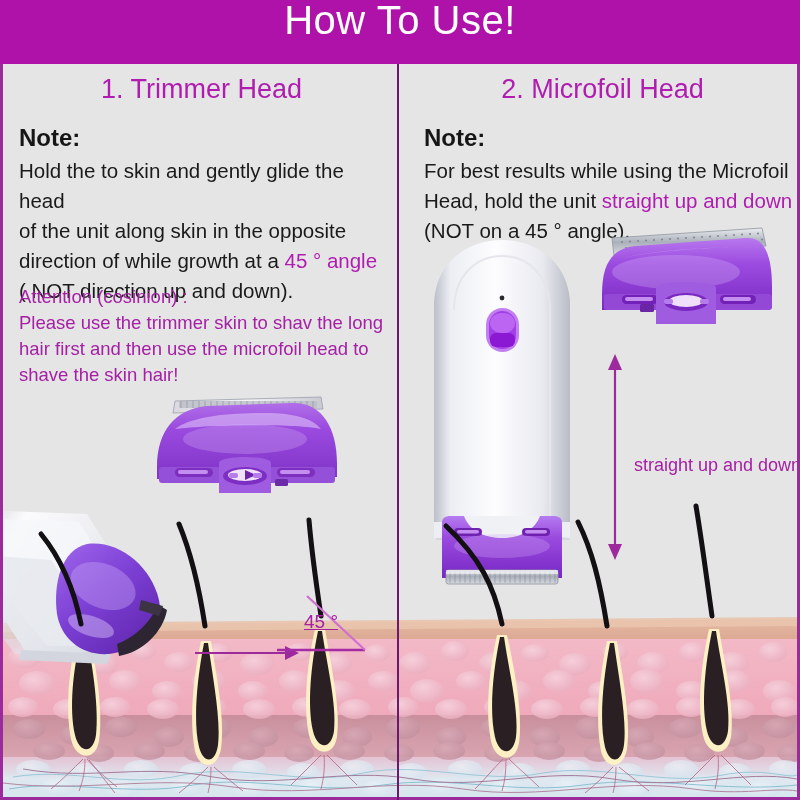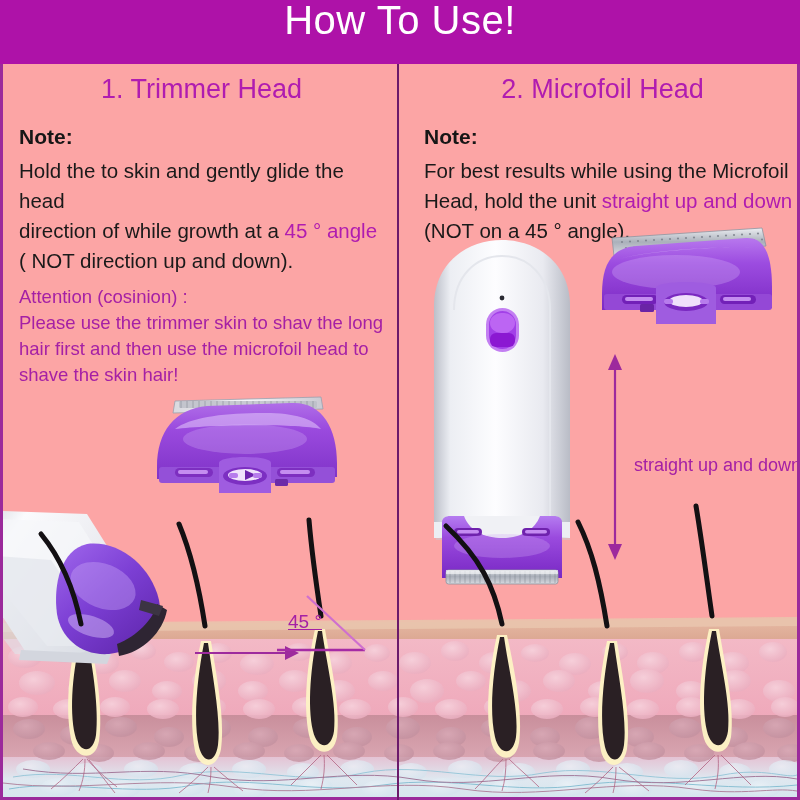--- a/index.html
+++ b/index.html
@@ -36,21 +36,21 @@
 
   
   .frame {
     position: absolute;
     left: 0; top: 64px;
     width: 800px; height: 736px;
     border-left: 3px solid #9b2a9b;
     border-right: 3px solid #9b2a9b;
     border-bottom: 3px solid #9b2a9b;
     overflow: hidden;
-    background: #fca5a5;
+    background: #e5e5e5;
   }
   .divider {
     position: absolute;
     left: 397px; top: 64px;
     width: 2px; height: 736px;
     background: #6b1a6b;
     z-index: 40;
   }
 
   
@@ -64,21 +64,21 @@
     width: 100%;
     text-align: center;
     color: #b01cb0;
     font-size: 27px;
     font-weight: 400;
     line-height: 1;
   }
 
   .note-label {
     position: absolute;
-    font-size: 21px;
+    font-size: 24px;
     font-weight: 700;
     color: #161616;
     line-height: 1;
   }
   .body-text {
     position: absolute;
     font-size: 20.5px;
     color: #1a1a1a;
     line-height: 30px;
     font-weight: 400;
@@ -362,20 +362,21 @@
     </svg>
 
     <div class="panel panel-left">
 
       <div class="panel-title">1. Trimmer Head</div>
 
       <div class="note-label" style="left:16px; top:62px;">Note:</div>
 
       <div class="body-text" style="left:16px; top:92px; width:372px;">
         <div><span>Hold the to skin and gently glide the head</span></div>
+        <div><span>of the unit along skin in the opposite</span></div>
         <div><span>direction of while growth at a </span><span class="hl">45 ° angle</span></div>
         <div><span>( NOT direction up and down).</span></div>
       </div>
 
       <div class="attention-block" style="left:16px; top:220px; width:376px;">
         <div>Attention (cosinion) :</div>
         <div>Please use the trimmer skin to shav the long</div>
         <div>hair first and then use the microfoil head to</div>
         <div>shave the skin hair!</div>
       </div>
@@ -477,21 +478,21 @@
 
       <svg class="art" style="left:190px; top:578px; width:110px; height:22px; z-index:28;" viewBox="0 0 110 22">
         <line x1="2" y1="11" x2="92" y2="11" stroke="#9d2a9d" stroke-width="2.2"></line>
         <path d="M92,4 L106,11 L92,18 Z" fill="#9d2a9d"></path>
       </svg>
 
       <svg class="art" style="left:262px; top:528px; width:120px; height:70px; z-index:28;" viewBox="0 0 120 70">
         <line x1="12" y1="58" x2="100" y2="58" stroke="#a52ba5" stroke-width="2.6"></line>
         <line x1="100" y1="58" x2="42" y2="4" stroke="#cf6fcf" stroke-width="2.2"></line>
       </svg>
-      <div class="angle-text" style="left:285px; top:548px;text-decoration:underline;">45 °</div>
+      <div class="angle-text" style="left:301px; top:548px;text-decoration:underline;">45 °</div>
     </div>
 
     <div class="panel panel-right">
 
       <div class="panel-title">2. Microfoil Head</div>
 
       <div class="note-label" style="left:22px; top:62px;">Note:</div>
 
       <div class="body-text" style="left:22px; top:92px; width:378px;">
         <div><span>For best results while using the Microfoil</span></div>

